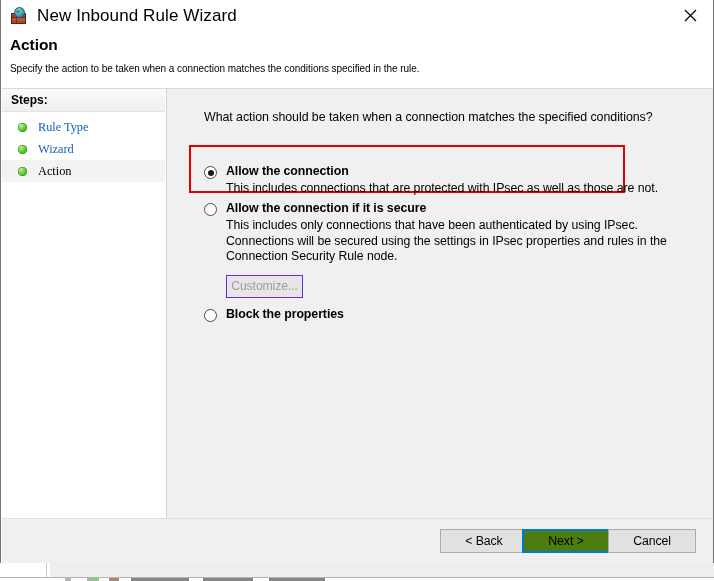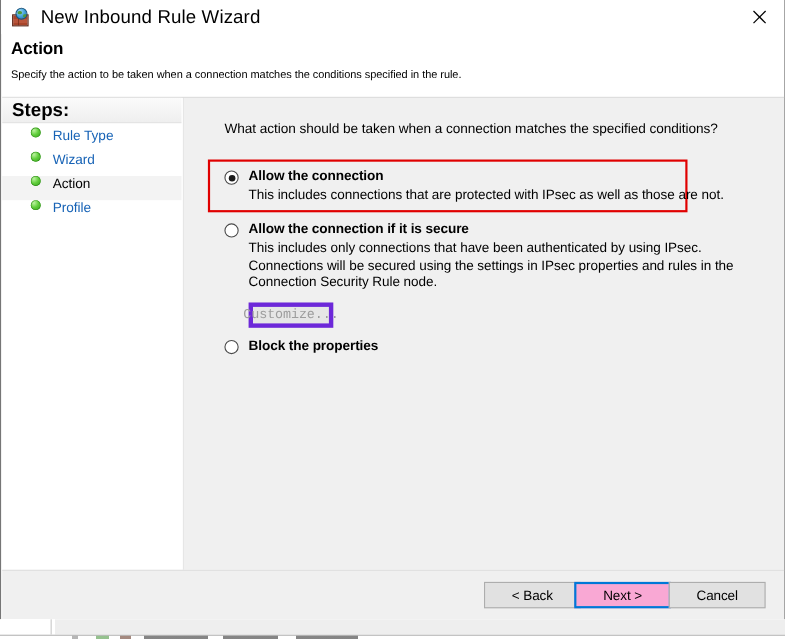--- a/index.html
+++ b/index.html
@@ -167,31 +167,32 @@
   #steps-header {
     height: 23px;
     background: linear-gradient(to bottom, #fbfbfb 0%, #efefef 100%);
     border-bottom: 1px solid #e2e2e2;
     display: flex;
     align-items: center;
     box-sizing: border-box;
   }
   #steps-header span {
     margin-left: 9px;
-    font-size: 17px;
+    font-size: 12px;
     font-weight: bold;
     color: #000000;
   }
   #steps-list { padding-top: 4px; }
   .step-item {
     height: 22px;
     display: flex;
-    align-items: flex-start;
-    padding-left: 26px;
-    box-sizing: border-box;
+    align-items: center;
+    padding-left: 16px;
+    box-sizing: border-box;
+    font-family: Liberation Serif, serif;
   }
   .step-item.current {
     background: #f3f3f3;
   }
   .step-bullet {
     width: 9px; height: 9px;
     border-radius: 50%;
     background: radial-gradient(circle at 32% 28%, #bdf2a1 0%, #62cf3d 45%, #2f9a16 100%);
     flex: none;
     margin-right: 11px;
@@ -232,21 +233,21 @@
     position: absolute;
     left: 22px; top: 56px;
     width: 436px;
     height: 48px;
     border: 2px solid #e00000;
     box-sizing: border-box;
     pointer-events: none;
   }
 
   .option-group { position: absolute; left: 0; right: 0; }
-  #option-allow          { top: 64px; }
+  #option-allow          { top: 75px; }
   #option-allow-secure   { top: 112px; }
   #option-block          { top: 218px; }
 
   .option-row {
     display: flex;
     align-items: flex-start;
     padding-left: 37px;
   }
   .radio {
     width: 13px; height: 13px;
@@ -284,25 +285,25 @@
     line-height: 15.5px;
     max-width: 455px;
   }
 
   #customize-button {
     margin-left: 59px;
     margin-top: 10px;
     width: 77px;
     height: 23px;
     background: #e6e6e6;
-    border: 4px solid #6d28d9;
+    border: 1px solid #6d28d9;
     box-sizing: border-box;
     color: #9d9d9d;
     font-size: 12.2px;
-    font-family: Liberation Mono, monospace;
+    font-family: Liberation Sans, sans-serif;
     display: flex;
     align-items: center;
     justify-content: center;
     letter-spacing: -0.1px;
   }
 
   
   #footer {
     position: absolute;
     left: 1px; top: 518px;
@@ -322,21 +323,21 @@
     box-sizing: border-box;
     font-size: 12.3px;
     font-family: "Liberation Sans", sans-serif;
     color: #000000;
     display: flex;
     align-items: center;
     justify-content: center;
     letter-spacing: -0.1px;
   }
   #btn-back   { left: 438px; }
-  #btn-next   { left: 520px; border: 2px solid #0078d7; background: #f9a8d4; }
+  #btn-next   { left: 520px; border: 2px solid #0078d7; background: #4d7c0f; }
   #btn-cancel { left: 606px; }
 
   
   #behind-strip {
     position: absolute;
     left: 0; top: 563px;
     width: 714px;
     height: 18px;
     background: #ffffff;
   }
@@ -425,24 +426,20 @@
           <span class="step-label">Rule Type</span>
         </div>
         <div class="step-item">
           <span class="step-bullet"></span>
           <span class="step-label">Wizard</span>
         </div>
         <div class="step-item current">
           <span class="step-bullet"></span>
           <span class="step-label">Action</span>
         </div>
-        <div class="step-item">
-          <span class="step-bullet"></span>
-          <span class="step-label">Profile</span>
-        </div>
       </div>
     </div>
 
     <div id="vert-divider"></div>
 
     <div id="content-pane">
 
       <div id="question-text">What action should be taken when a connection matches the specified conditions?</div>
 
       <div id="highlight-box"></div>

